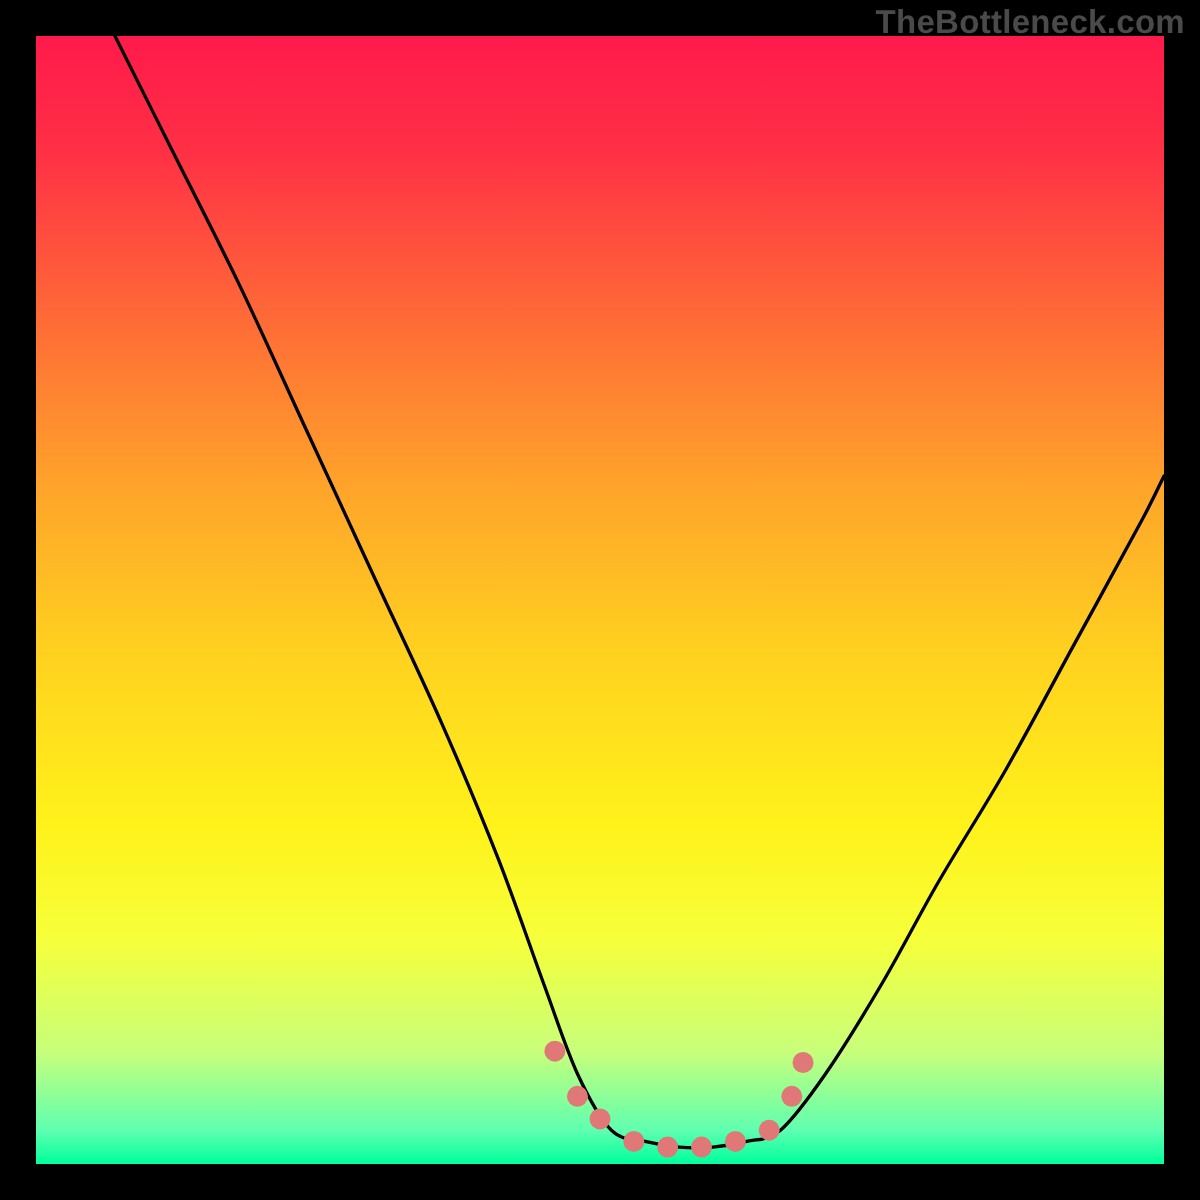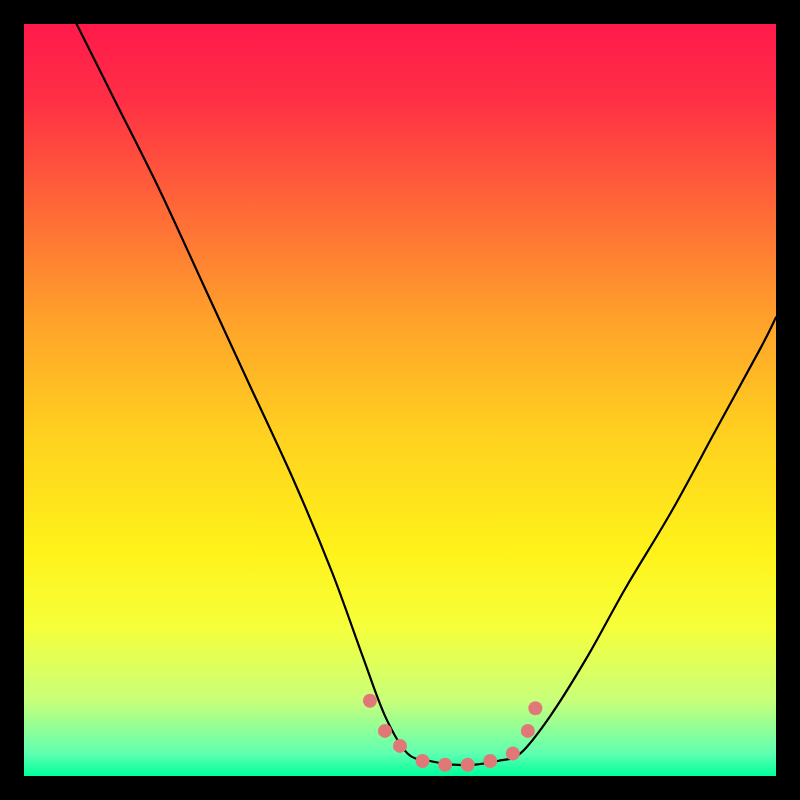--- a/index.html
+++ b/index.html
@@ -38,20 +38,21 @@
     z-index: 10;
   }
   svg {
     display: block;
   }
 </style>
 </head>
 <body>
 
 <div class="frame">
+  <div class="watermark">TheBottleneck.com</div>
   <div class="plot">
     <svg id="chart-svg" width="752" height="752" viewBox="0 0 752 752" preserveAspectRatio="none">
       <defs>
         <linearGradient id="bg-grad" x1="0" y1="0" x2="0" y2="1">
             <stop offset="0%" stop-color="#ff1a4b"></stop>
             <stop offset="10%" stop-color="#ff2f45"></stop>
             <stop offset="25%" stop-color="#ff6a37"></stop>
             <stop offset="40%" stop-color="#ffa42a"></stop>
             <stop offset="55%" stop-color="#ffd21f"></stop>
             <stop offset="70%" stop-color="#fff21a"></stop>

